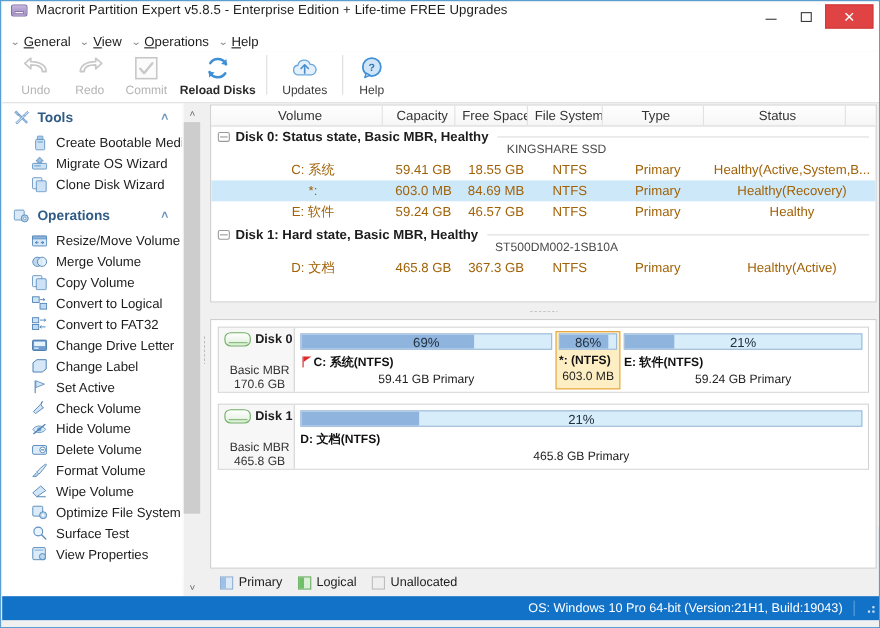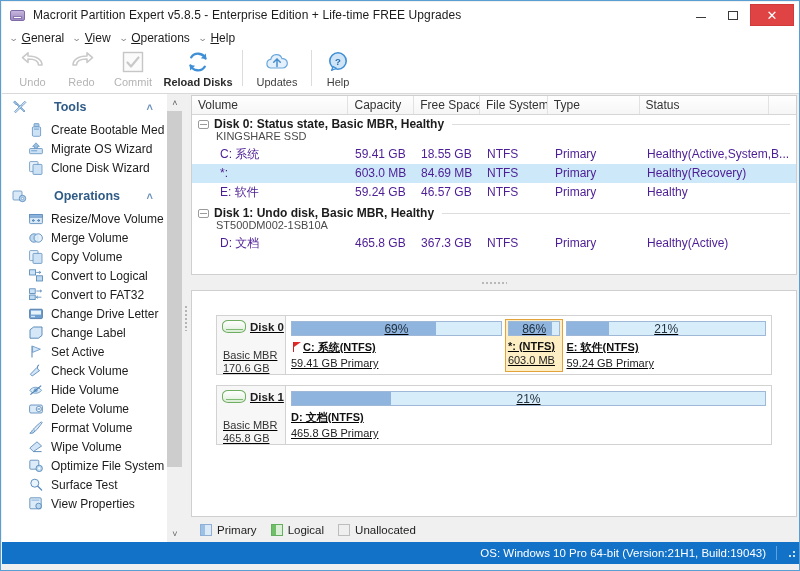--- a/index.html
+++ b/index.html
@@ -17,21 +17,21 @@
     background: #f0f0f0;
     border: 1px solid #5a9fd4;
     overflow: hidden;
   }
 
   
   #titlebar {
     position: absolute; left: 1px; top: 1px;
     width: 798px; height: 27px;
     background: #ffffff;
-    display: flex; align-items: center;
+    display: flex; 
     border-bottom: 1px solid #ffffff;
   }
   #title-icon {
     width: 16px; height: 14px;
     margin-left: 8px; margin-right: 7px;
     position: relative;
   }
   #title-icon .disk-body {
     position: absolute; left: 0; top: 2px;
     width: 15px; height: 11px;
@@ -128,21 +128,21 @@
     border-right: 1px solid #ffffff;
     overflow: hidden;
   }
   .group-header {
     display: flex; align-items: center;
     height: 26px; padding-left: 10px;
     font-weight: bold; color: #2f5b86; font-size: 12.5px;
     cursor: default;
   }
   .group-header .gh-icon { width: 18px; margin-right: 4px; display:flex; align-items:center; }
-  .group-header .gh-text { flex: 1; margin-left: 20px; }
+  .group-header .gh-text { flex: 1; }
   .group-header .gh-chev { color: #6b93bb; font-size: 11px; margin-right: 12px; }
   .side-item {
     display: flex; align-items: center;
     height: 19px; padding-left: 26px;
     color: #1c1c1c; font-size: 12px;
     cursor: default;
   }
   .side-item .si-icon {
     width: 16px; height: 14px; margin-right: 7px;
     display: flex; align-items: center; justify-content: center;
@@ -181,20 +181,21 @@
     width: 2px; height: 26px;
     background-image: radial-gradient(#b4b4b4 40%, transparent 41%);
     background-size: 2px 4px;
   }
 
   
   #rightpanel {
     position: absolute; left: 189px; top: 93px;
     width: 610px; height: 384px;
     background: #f0f0f0;
+    text-align: center;
   }
 
   
   #vol-table {
     position: absolute; left: 1px; top: 1px;
     width: 606px; height: 180px;
     background: #ffffff;
     border: 1px solid #cfcfcf;
     overflow: hidden;
   }
@@ -231,21 +232,21 @@
     font-size: 11px; color: #4a4a4a;
     padding-left: 24px; height: 15px; line-height: 13px;
     cursor: default;
   }
   .vol-row {
     display: flex; height: 19px; align-items: center;
     cursor: default;
   }
   .vol-row.selected { background: #cde8f8; }
   .vol-row .td {
-    font-size: 12px; color: #4c1d95;
+    font-size: 12px; color: #a16207;
     padding-left: 6px; line-height: 19px;
     white-space: nowrap; overflow: hidden;
   }
   .vol-row .td.first { padding-left: 28px; }
 
   
   #hsplit {
     position: absolute; left: 1px; top: 183px;
     width: 606px; height: 12px;
     display: flex; align-items: center; justify-content: center;
@@ -256,22 +257,21 @@
     background-size: 4px 2px;
   }
 
   
   #diskmap {
     position: absolute; left: 1px; top: 196px;
     width: 606px; height: 227px;
     background: #ffffff;
     border: 1px solid #cfcfcf;
     overflow: hidden;
-    padding: 24px;
-    text-decoration: underline;
+    padding: 6px;
   }
   .disk-block {
     display: flex;
     height: 60px;
     border: 1px solid #d2d2d2;
     background: #f7f7f7;
     margin-bottom: 10px;
   }
   .disk-label {
     width: 68px; flex: 0 0 68px;
@@ -790,21 +790,21 @@
         <div class="td first" style="width:157px">E: 软件</div>
         <div class="td" style="width:66px">59.24 GB</div>
         <div class="td" style="width:66px">46.57 GB</div>
         <div class="td" style="width:68px">NTFS</div>
         <div class="td" style="width:92px">Primary</div>
         <div class="td" style="width:152px">Healthy</div>
       </div>
 
       <div class="disk-group-row" style="margin-top:2px">
         <span class="dg-box"></span>
-        <span class="dg-title">Disk 1: Undo disk, Basic MBR, Healthy</span>
+        <span class="dg-title">Disk 1: Hard state, Basic MBR, Healthy</span>
         <span class="dg-rule"></span>
       </div>
       <div class="disk-model">ST500DM002-1SB10A</div>
 
       <div class="vol-row">
         <div class="td first" style="width:157px">D: 文档</div>
         <div class="td" style="width:66px">465.8 GB</div>
         <div class="td" style="width:66px">367.3 GB</div>
         <div class="td" style="width:68px">NTFS</div>
         <div class="td" style="width:92px">Primary</div>

